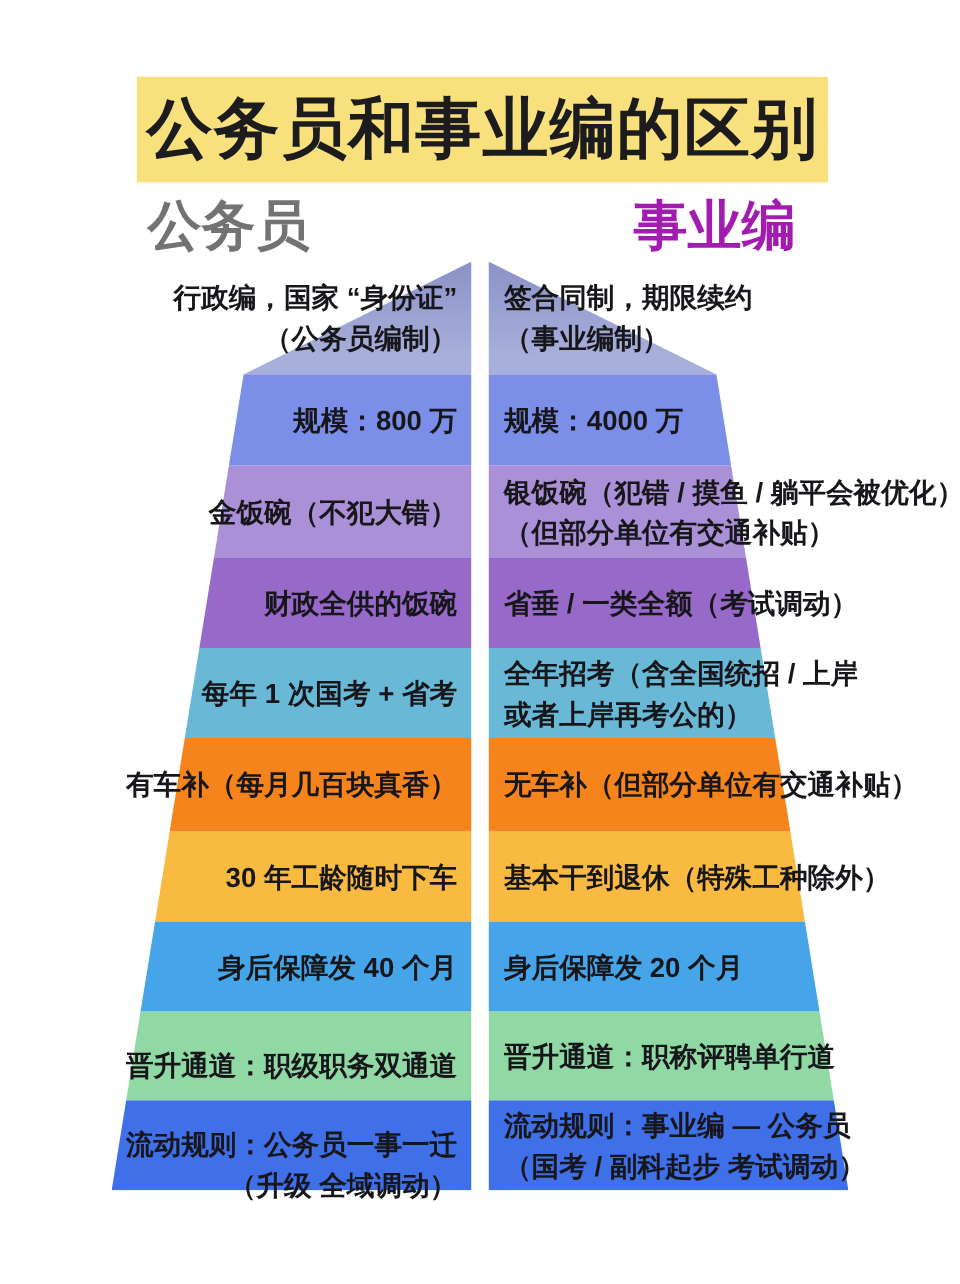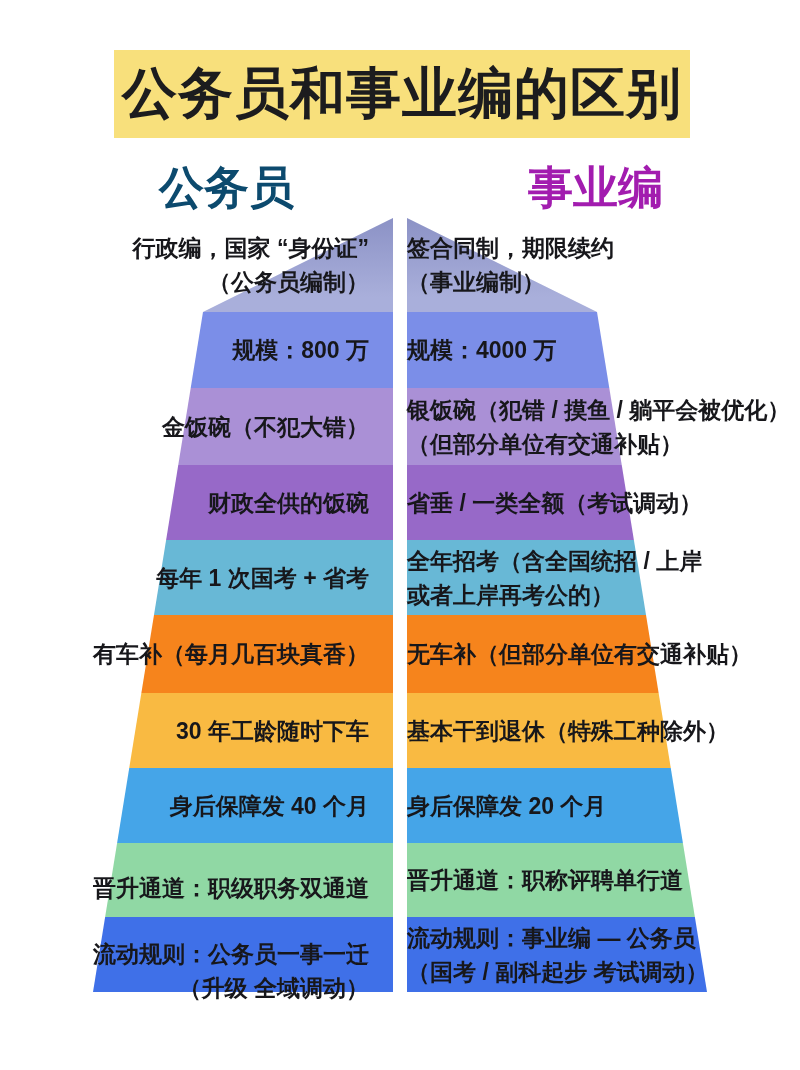--- a/index.html
+++ b/index.html
@@ -2,55 +2,55 @@
 <html><head>
 <meta charset="utf-8">
 <style>
   html,body{margin:0;padding:0;background:#ffffff;}
   .canvas{
     position:relative;width:800px;height:1070px;background:#ffffff;overflow:hidden;
     font-family:"Liberation Sans","DejaVu Sans",sans-serif;color:#17171b;
   }
   
   .title-band{
-    position:absolute;left:114px;top:50px;width:576px;height:88px;
+    position:absolute;left:114px;top:64px;width:576px;height:88px;
     display:flex;align-items:center;justify-content:center;
   }
   .title-band .title-text{
     font-size:55px;font-weight:900;color:#1c1c1e;white-space:nowrap;letter-spacing:1px;
   }
   
   .col-header{position:absolute;top:158px;font-size:45px;font-weight:900;white-space:nowrap;}
   .col-header.left{left:123px;}
   .col-header.right{left:528px;}
   
   .funnel{position:absolute;left:0;top:218px;width:800px;height:774px;}
   .bg{position:absolute;top:0;width:300px;height:774px;}
   .bg-left{left:93px;clip-path:polygon(300px 0,110px 94px,0 774px,300px 774px);}
   .bg-right{left:407px;clip-path:polygon(0 0,190px 94px,300px 774px,0 774px);}
   .band{width:100%;}
   .band.first{background-image:linear-gradient(180deg,rgba(20,20,70,0.10) 0%,rgba(255,255,255,0.16) 85%);}
   .labels{position:absolute;top:0;width:393px;height:774px;}
   .labels-left{left:0;}
   .labels-right{left:407px;}
   .lrow{display:flex;flex-direction:column;justify-content:center;}
-  .labels-left .lrow{align-items:flex-end;text-align:right;padding-right:24px;box-sizing:border-box;}
-  .labels-right .lrow{align-items:flex-start;text-align:left;padding-left:0;box-sizing:border-box;}
+  .labels-left .lrow{align-items:flex-end;text-align:right;padding-right:12px;box-sizing:border-box;}
+  .labels-right .lrow{align-items:flex-start;text-align:left;padding-left:13px;box-sizing:border-box;}
   .line{display:block;font-size:23px;font-weight:700;line-height:34px;color:#17171b;white-space:nowrap;}
 </style>
 </head>
 <body>
 
 <div class="canvas">
 
   <div class="title-band" style="background-color: rgb(248, 224, 124);">
     <div class="title-text">公务员和事业编的区别</div>
   </div>
 
-  <div class="col-header left" style="color: #0c4a6e; margin-left: 36px;">公务员</div>
+  <div class="col-header left" style="color: #737373;">公务员</div>
   <div class="col-header right" style="color: #a21caf;">事业编</div>
 
   <div class="funnel">
 
     <div class="bg bg-left">
       <div class="band first" style="height: 94px; background-color: rgb(153, 160, 212);"></div>
       <div class="band" style="height: 76px; background-color: rgb(123, 142, 232);"></div>
       <div class="band" style="height: 77px; background-color: rgb(170, 144, 214);"></div>
       <div class="band" style="height: 75px; background-color: rgb(151, 105, 200);"></div>
       <div class="band" style="height: 75px; background-color: rgb(104, 184, 214);"></div>

